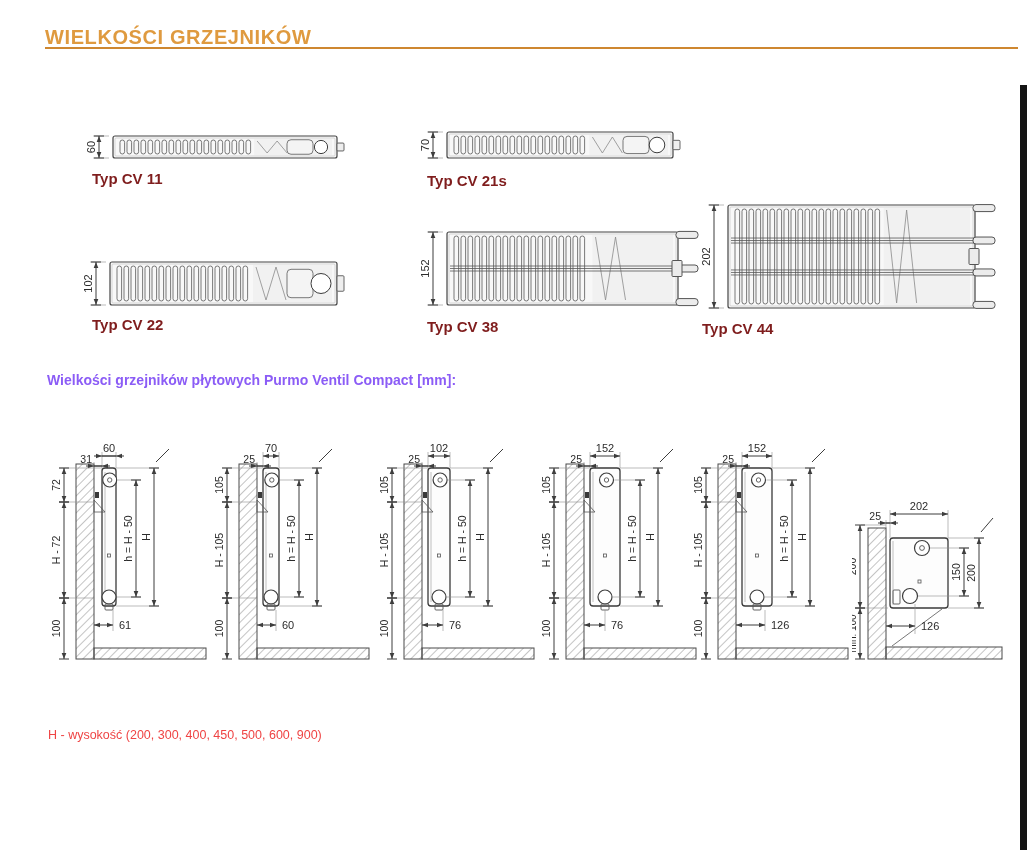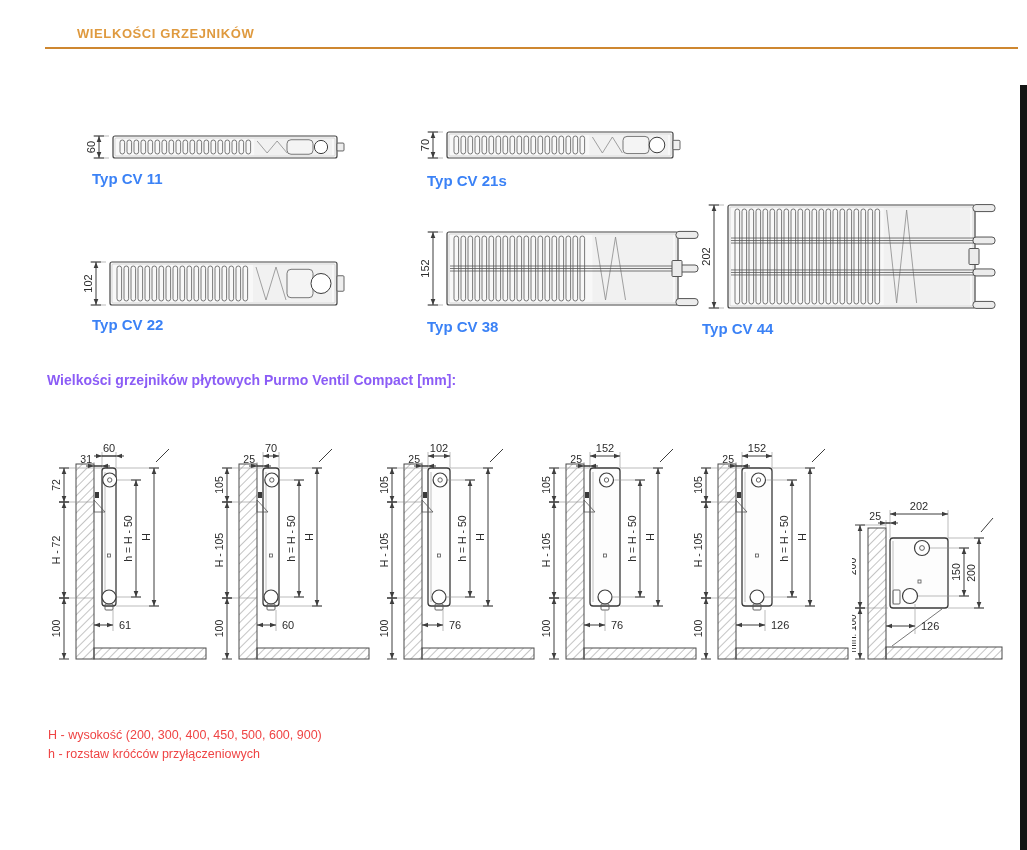--- a/index.html
+++ b/index.html
@@ -1,22 +1,22 @@
 <!DOCTYPE html>
 <html><head>
 <meta charset="utf-8">
 <style>
   html,body{margin:0;padding:0;background:#e9e9e9;}
   .page{position:relative;width:1027px;height:850px;background:#ffffff;overflow:hidden;
         font-family:"Liberation Sans",sans-serif;}
-  .page-title{position:absolute;left:45px;top:26px;font-size:13px;font-weight:bold;
-        letter-spacing:.6px;color:#DF9A3F;margin-left:32px;}
+  .page-title{position:absolute;left:45px;top:26px;font-size:20px;font-weight:bold;
+        letter-spacing:.6px;color:#DF9A3F;}
   .title-rule{position:absolute;left:45px;top:47px;width:973px;height:2px;background:#CE8730;}
   .cs{position:absolute;}
-  .cs .typ{position:absolute;font-size:15px;font-weight:bold;color:#3b82f6;white-space:nowrap;}
+  .cs .typ{position:absolute;font-size:15px;font-weight:bold;color:#7f1d1d;white-space:nowrap;}
   .section-title{position:absolute;left:47px;top:372px;font-size:14px;font-weight:bold;color:#8b5cf6;}
   .wd{position:absolute;}
   .footnotes{position:absolute;left:48px;top:726px;}
   .fn{font-size:12.5px;line-height:19px;color:#ef4444;white-space:nowrap;}
   .edge-bar{position:absolute;right:0;top:85px;width:7px;height:765px;background:#141414;}
   svg text{font-family:"Liberation Sans",sans-serif;}
 </style>
 </head>
 <body>
 
@@ -646,21 +646,20 @@
         <text x="4" y="165.5" font-size="10" fill="#2c2c2c" text-anchor="middle" transform="rotate(-90 4 165.5)">min. 100</text>
         <line x1="63" y1="136" x2="63" y2="166" stroke="#8f8f8f" stroke-width="0.6"></line>
         <line x1="34" y1="158" x2="63" y2="158" stroke="#3d3d3d" stroke-width="1"></line>
         <polygon points="34,158 40,155.7 40,160.3" fill="#3d3d3d"></polygon>
         <polygon points="63,158 57,155.7 57,160.3" fill="#3d3d3d"></polygon>
         <text x="69" y="161.5" font-size="11" fill="#2c2c2c" text-anchor="start">126</text>
       </svg></div>
 
   <div class="footnotes">
     <div class="fn">H - wysokość (200, 300, 400, 450, 500, 600, 900)</div>
-    <div class="fn">h - rozstaw króćców przyłączeniowych</div>
   </div>
 
   <div class="edge-bar"></div>
 </div>
 
 <svg width="0" height="0" style="position:absolute">
   <defs>
     <pattern id="hatch" patternUnits="userSpaceOnUse" width="6" height="6" patternTransform="rotate(-45)">
       <line x1="0" y1="0" x2="6" y2="0" stroke="#8a8a8a" stroke-width="1"></line>
     </pattern>

